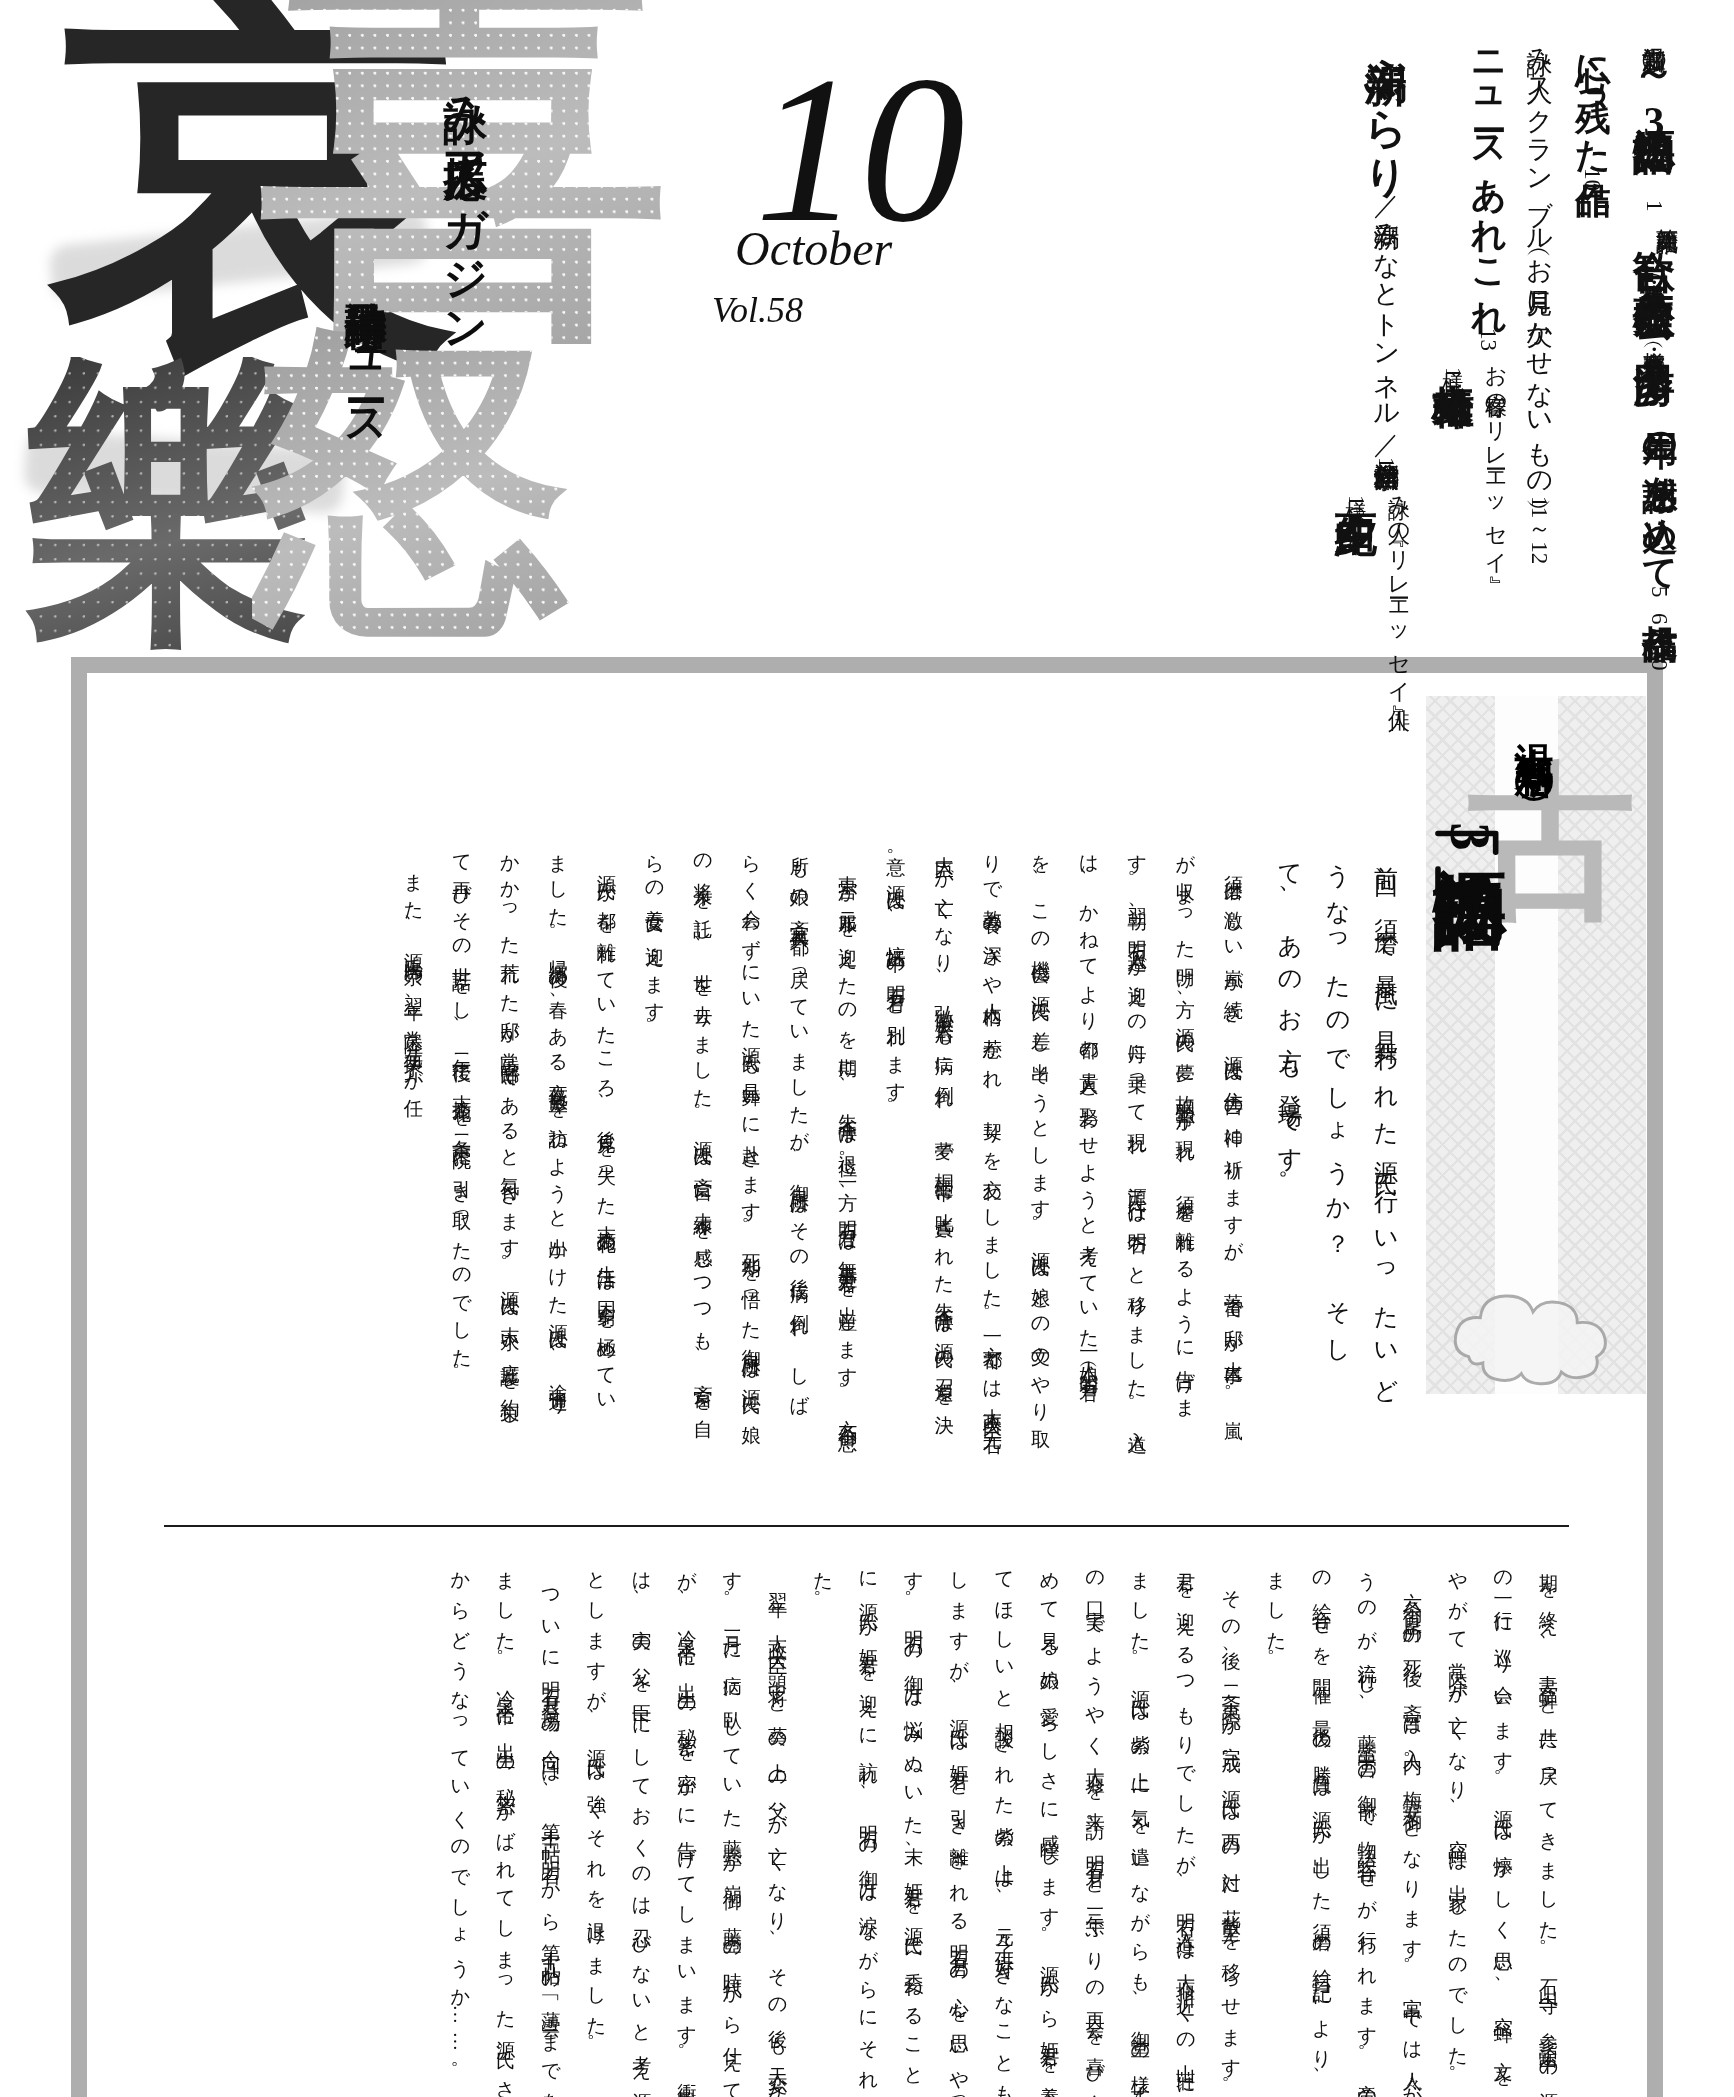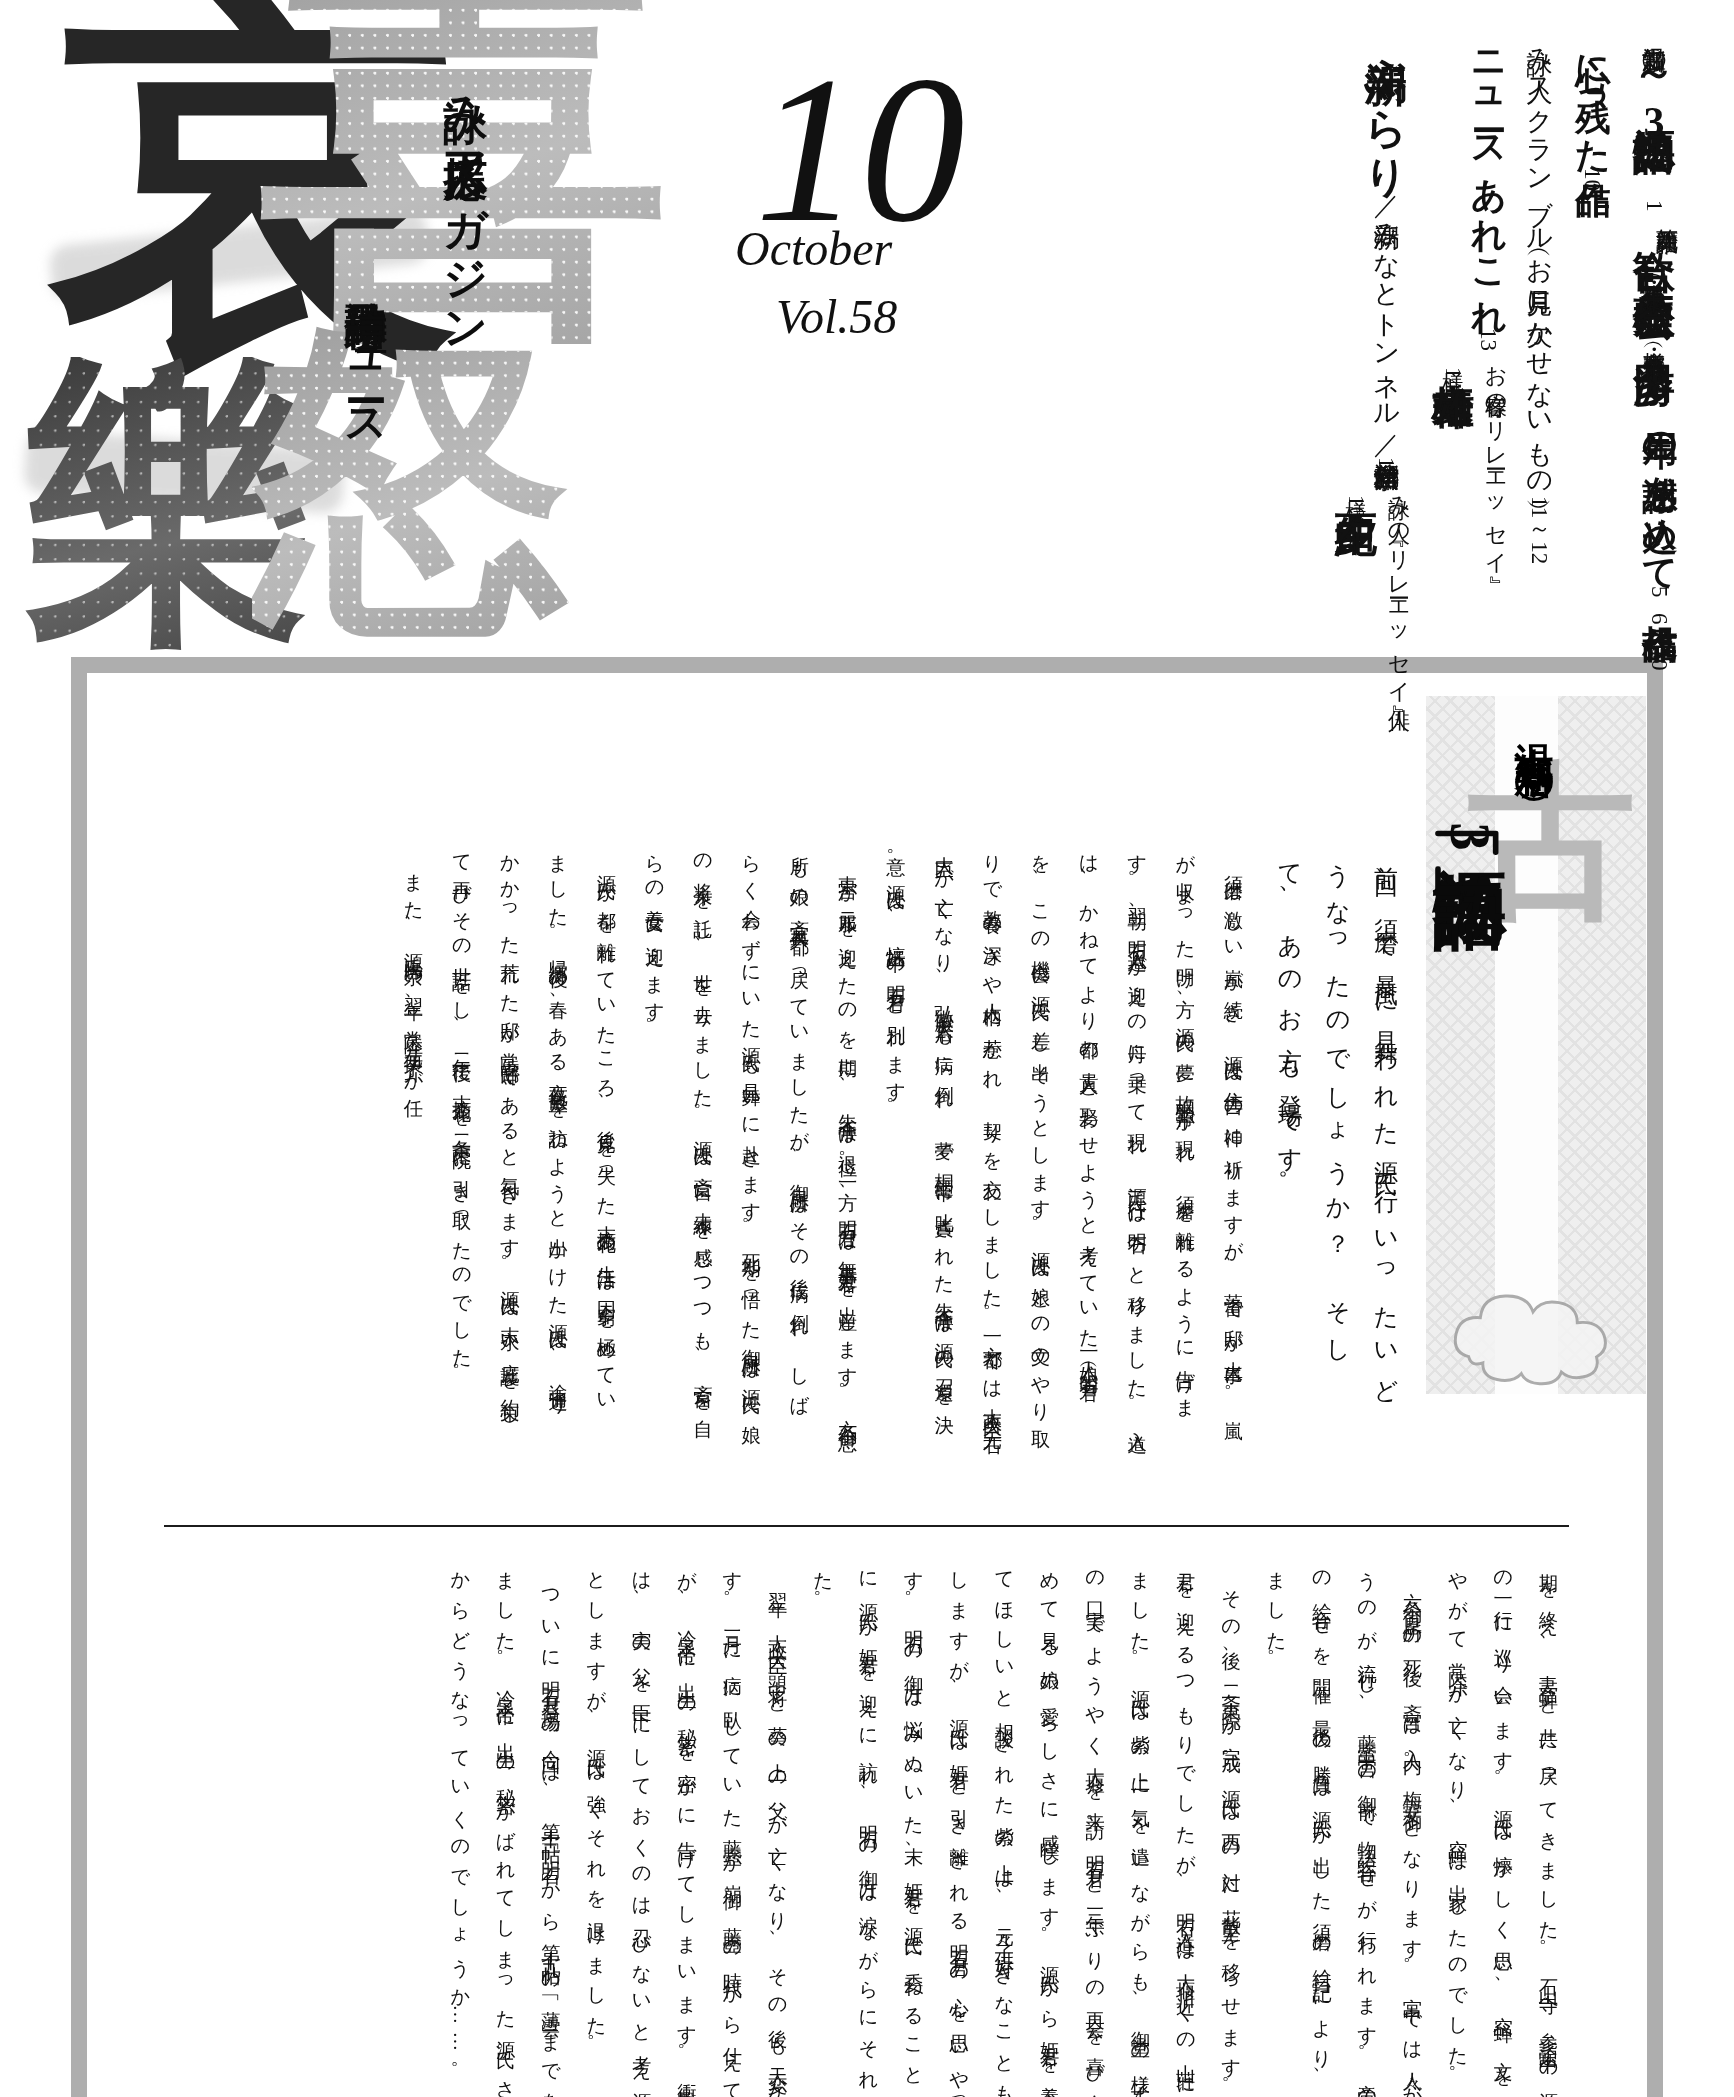--- a/index.html
+++ b/index.html
@@ -81,21 +81,21 @@
   <div class="logo-char" id="logo-ai" style="left:50px;top:-25px;font-size:411px;color:#262626;">哀</div>
   <div class="logo-char tex-light" style="left:260px;top:-55px;font-size:411px;">喜</div>
   <div class="logo-char tex-dark" style="left:25px;top:357px;font-size:294px;">樂</div>
   <div class="logo-char tex-light" style="left:252px;top:323px;font-size:319px;">怒</div>
 
   <div class="subtitle v" style="left:436px;top:63px;font-size:44px;height:470px;">詠み人応援マガジン</div>
   <div class="subtitle v" style="left:338px;top:268px;font-size:42px;height:403px;">詩歌俳柳壇ニュース</div>
 
   <div id="issue-month" style="left:755px;top:44px;font-size:210px;line-height:1;">10</div>
   <div class="issue-line" style="left:735px;top:221px;font-size:48px;">October</div>
-  <div class="issue-line" style="left:776px;top:289px;font-size:48px;">Vol.58</div>
+  <div class="issue-line" style="left:712px;top:289px;font-size:36px;">Vol.58</div>
 
   <nav id="toc"><div class="toc-entry v"><div class="toc-col"><span class="t-sm">温古知新⑫</span><span class="t-lg">～源氏物語3～</span><span class="t-pg">1</span></div></div><div class="toc-entry v"><div class="toc-col"><span class="t-xs">笑顔礼讃西東</span></div></div><div class="toc-entry v"><div class="toc-col"><span class="t-lg">合歓　松戸短歌会</span><span class="t-xs">様（千葉県・松戸市）</span><span class="t-pg">2～3</span></div></div><div class="toc-entry v"><div class="toc-col"><span class="t-lg">多田游</span><span class="t-xs">様（東京都・西東京市）</span><span class="t-pg">4</span></div></div><div class="toc-entry v"><div class="toc-col"><span class="t-md">8周年の感謝を込めて</span><span class="t-pg">5</span></div></div><div class="toc-entry v"><div class="toc-col"><span class="t-md">投稿作品</span><span class="t-pg">6～10</span></div></div><div class="toc-entry v"><div class="toc-col"><span class="t-md">心に残った作品</span><span class="t-pg">10</span></div></div><div class="toc-entry v"><div class="toc-col"><span class="t-smm">詠み人スクランブル（お月見に欠かせないもの）</span><span class="t-pg">11～12</span></div></div><div class="toc-entry v"><div class="toc-col"><span class="t-md">ニュースあれこれ</span><span class="t-pg">13</span></div></div><div class="toc-entry v"><div class="toc-col"><span class="t-xs">お客様の『リレーエッセイ』</span></div><div class="toc-col"><span class="t-lg">来栖幹雄</span><span class="t-xs">様</span><span class="t-pg">14</span></div></div><div class="toc-entry v"><div class="toc-col"><span class="t-lg">新潟ぶらり</span><span class="t-smm">／新潟みなとトンネル／新潟自然科学館</span><span class="t-pg">15</span></div></div><div class="toc-entry v"><div class="toc-col"><span class="t-xs">詠み人の『リレーエッセイ』俳人</span></div><div class="toc-col"><span class="t-lg">中西夕紀</span><span class="t-xs">様</span><span class="t-pg">16</span></div></div></nav>
 
   <div id="main-box"></div>
 
   <div id="article-header">
     <div id="header-white-strip"></div>
     <div id="series-bg-char">古</div>
     <div id="series-label" class="v">温古知新⑫</div>
     <div id="article-title" class="v">

